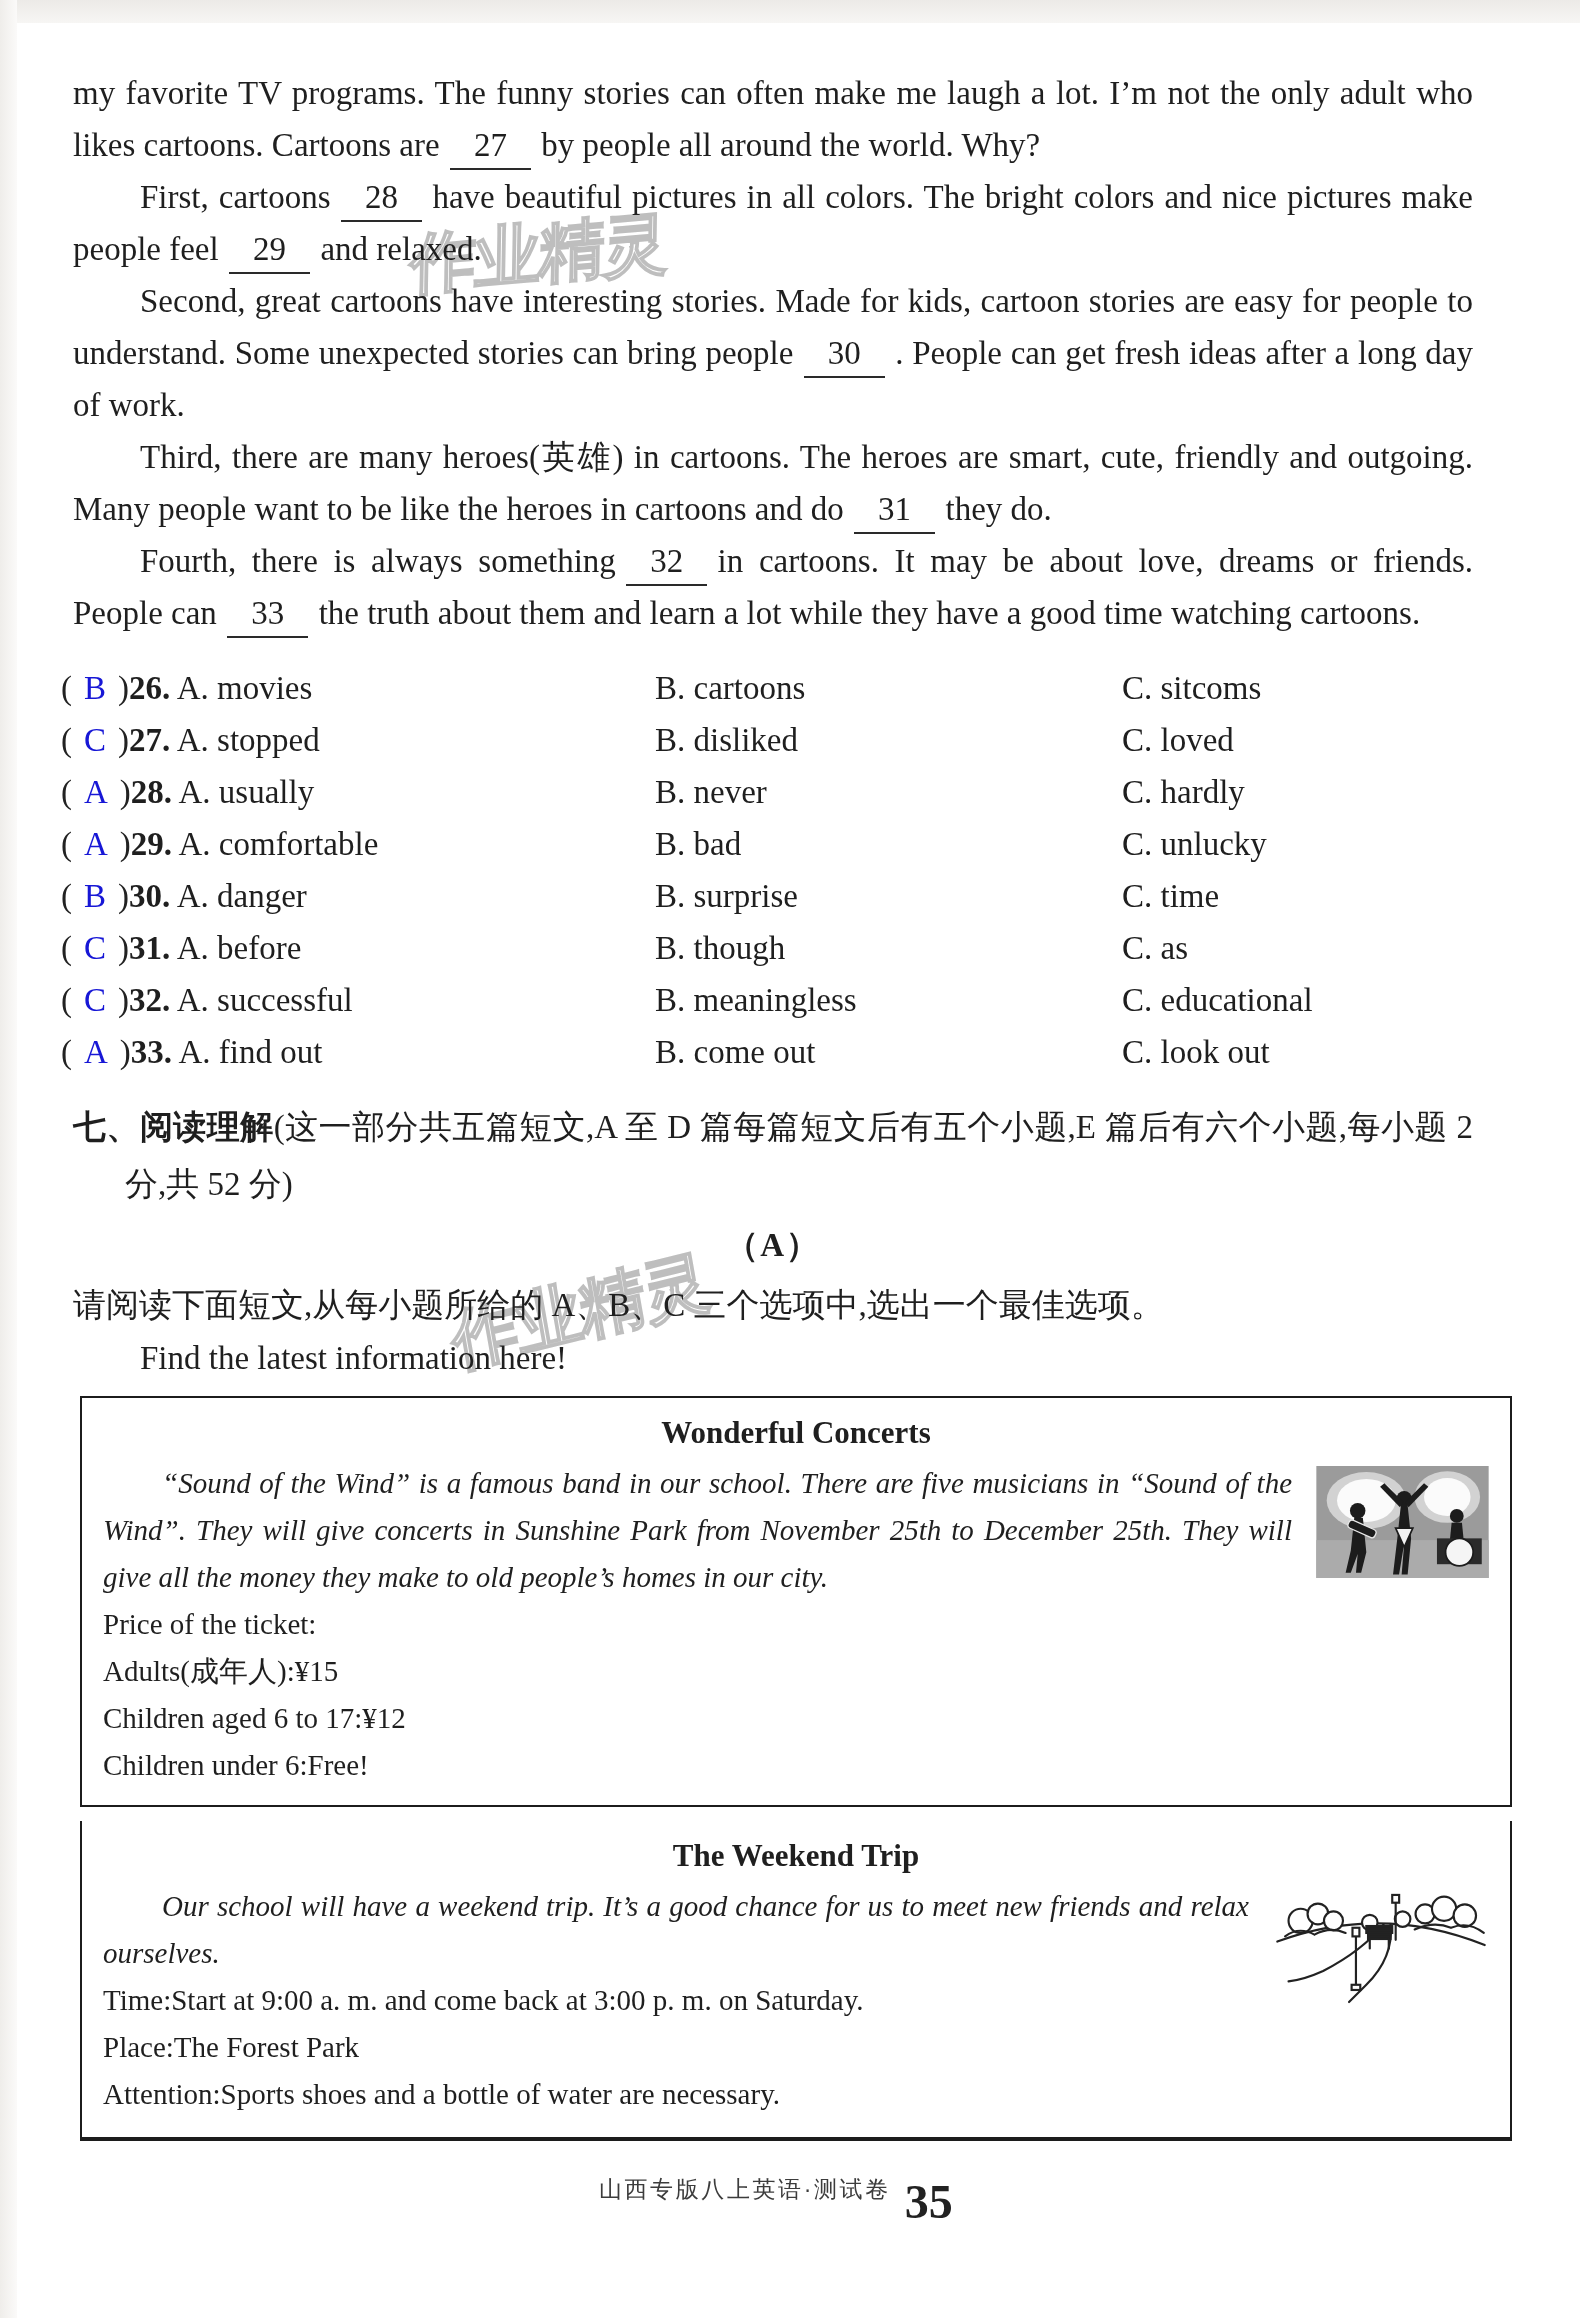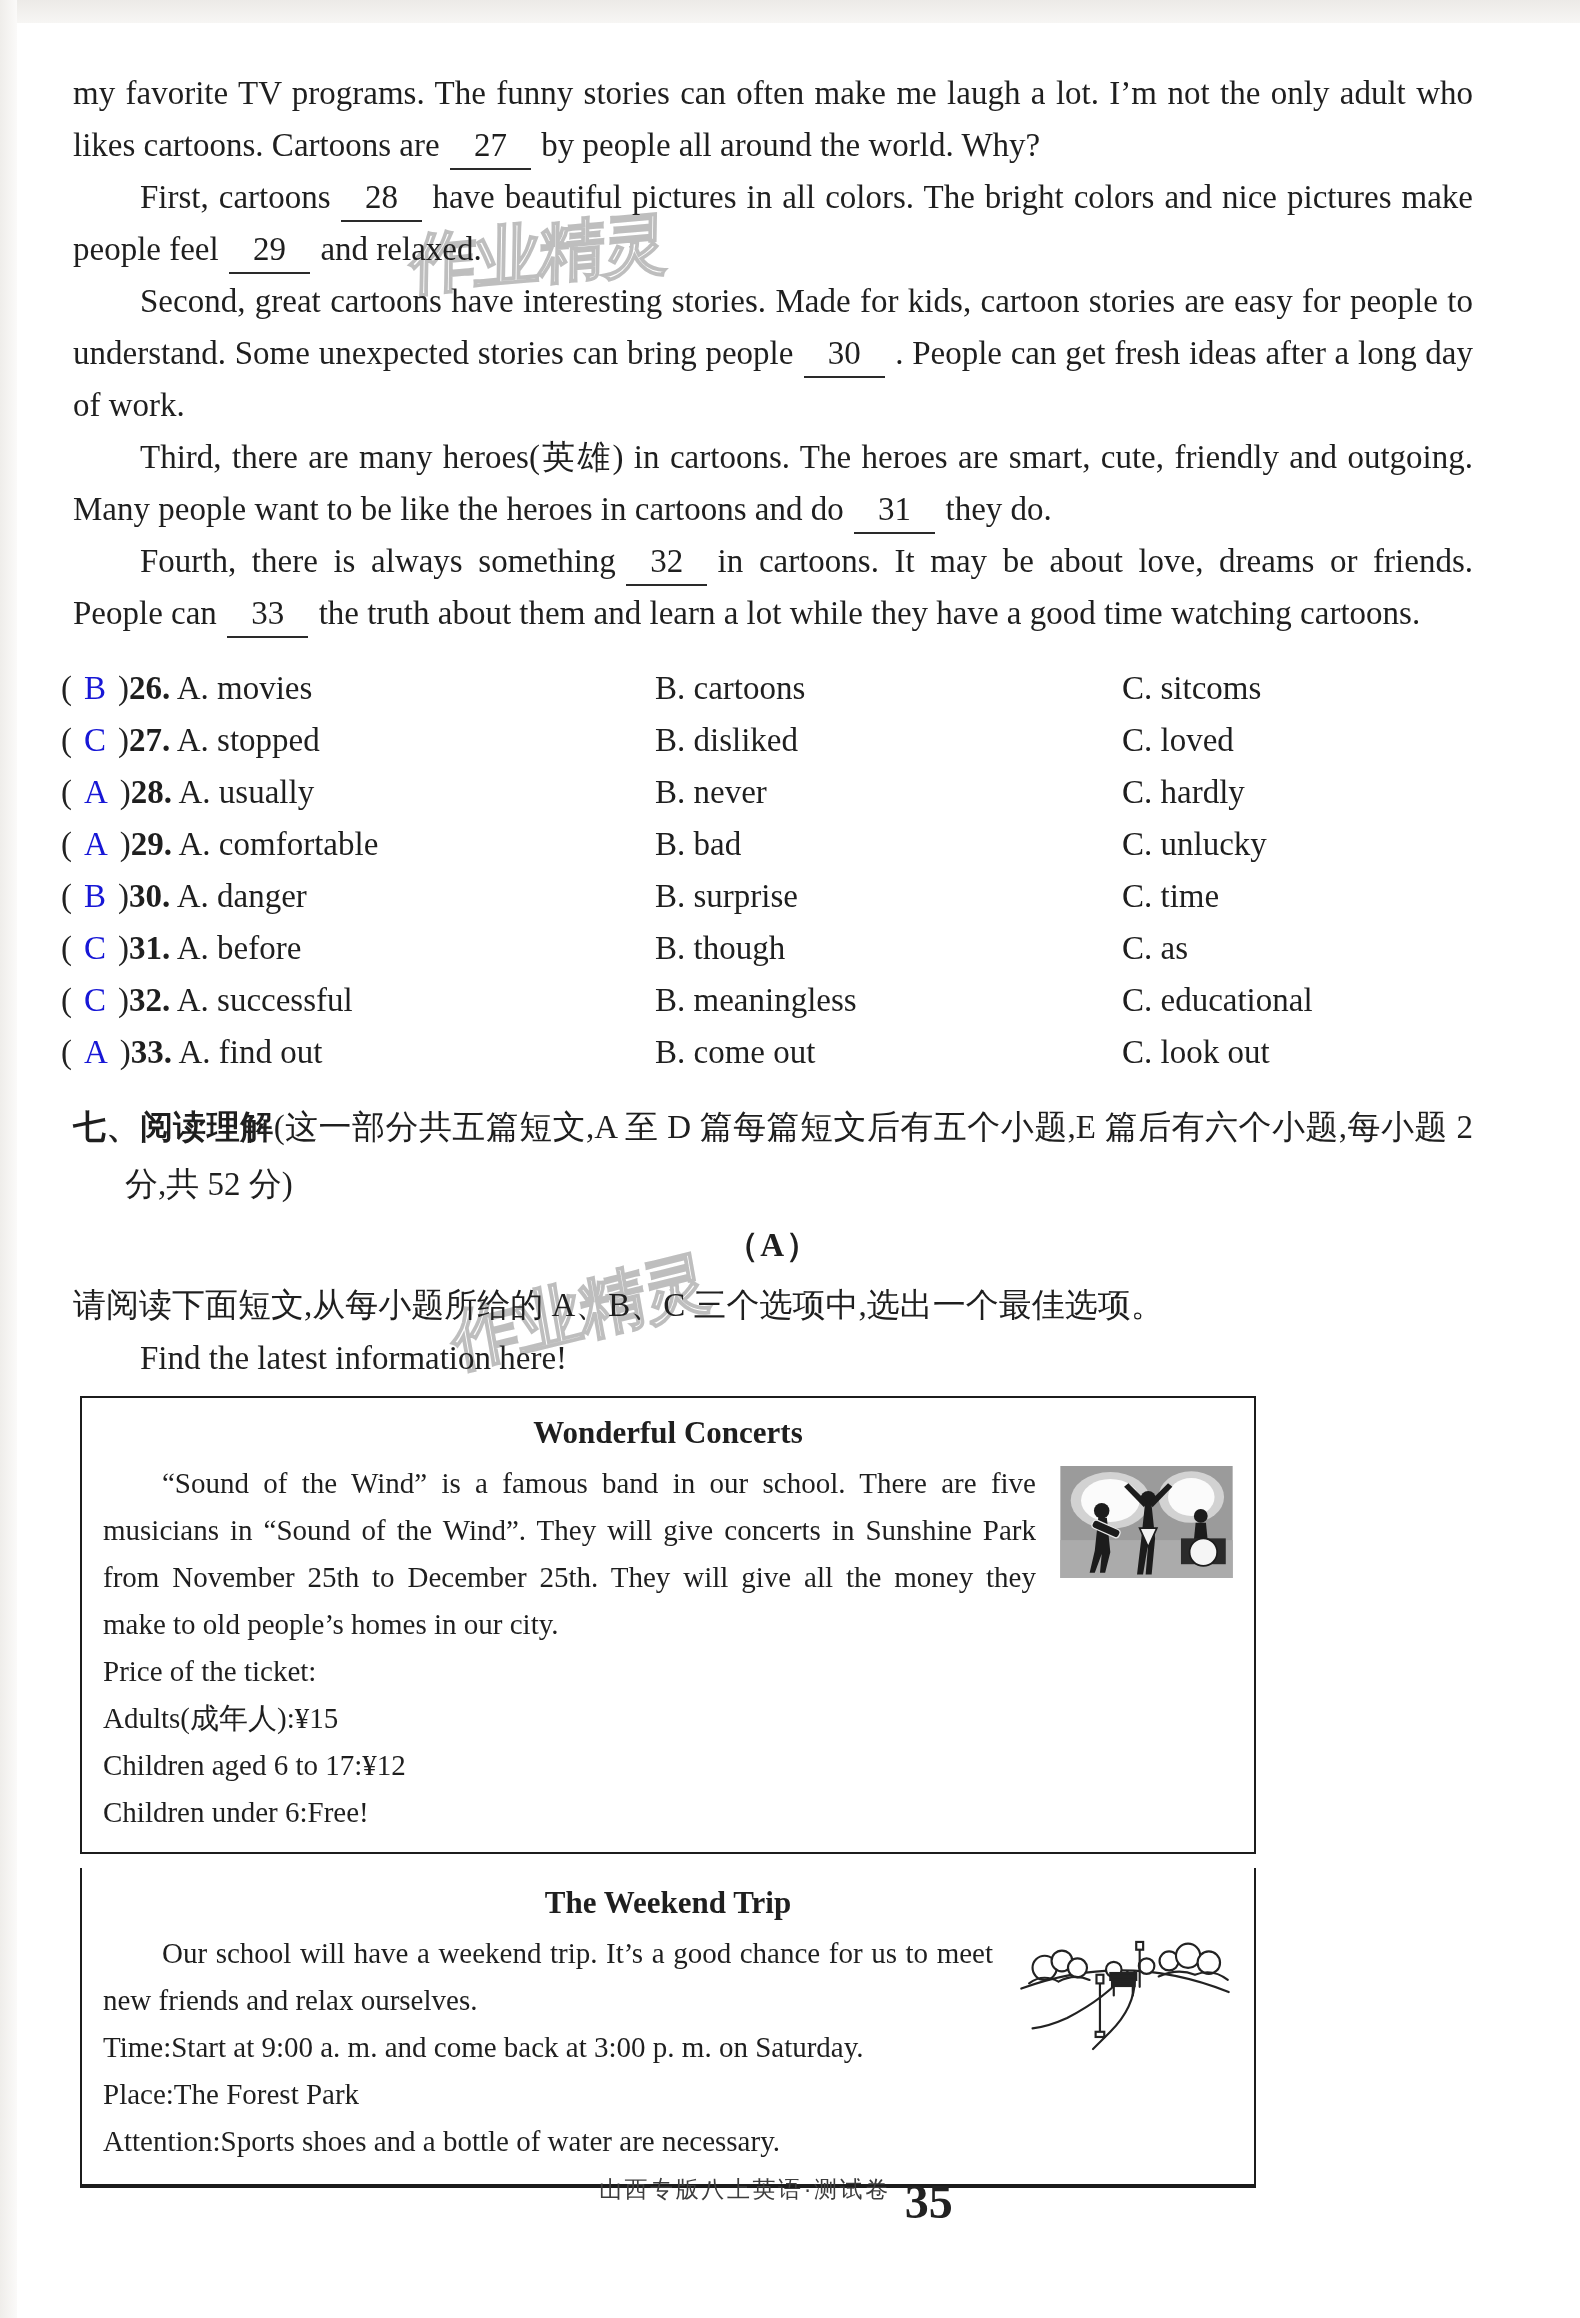--- a/index.html
+++ b/index.html
@@ -36,24 +36,24 @@
   .paren { color:#222; }
 
   
   .sec7 { margin-top:21px; line-height:57px; padding-left:52px; text-indent:-52px; text-align:justify; }
   .sec7 b { font-weight:700; }
   .part-label { text-align:center; font-weight:700; line-height:48px; margin-top:8.6px; letter-spacing:1.7px; }
   .instruction { margin-top:12px; line-height:48px; }
   .lead-in { margin-top:5.2px; text-indent:67px; line-height:48px; }
 
   
-  .notice-box { margin:14px 0 0 7px; width:1176px; border:2.6px solid #1c1c1c; padding:12px 21px 15.5px 21px; font-size:29px; }
+  .notice-box { margin:14px 0 0 7px; width:1432px; border:2.6px solid #1c1c1c; padding:12px 21px 15.5px 21px; font-size:29px; }
   .notice-box.second { border-top:0; padding-bottom:19px; border-bottom-width:4.3px; }
   .notice-title { text-align:center; font-weight:700; font-size:31px; line-height:45px; margin-bottom:5.2px; }
-  .notice-para { text-align:justify; line-height:47px; text-indent:59px; }
+  .notice-para { text-align:justify; line-height:47px; text-indent:59px;font-style:italic; }
   .notice-line { line-height:47px; }
   .float-art { float:right; margin:5.2px 0 10.4px 24px; }
 
   
   .footer {
     position:absolute; left:50%; transform:translateX(-54%); bottom:90px;
     display:flex; align-items:flex-start; gap:14px; white-space:nowrap;
   }
   .footer-book { font-size:23px; color:#3c3c3c; letter-spacing:2.6px;
     font-family:"Liberation Sans","DejaVu Sans",sans-serif; }

